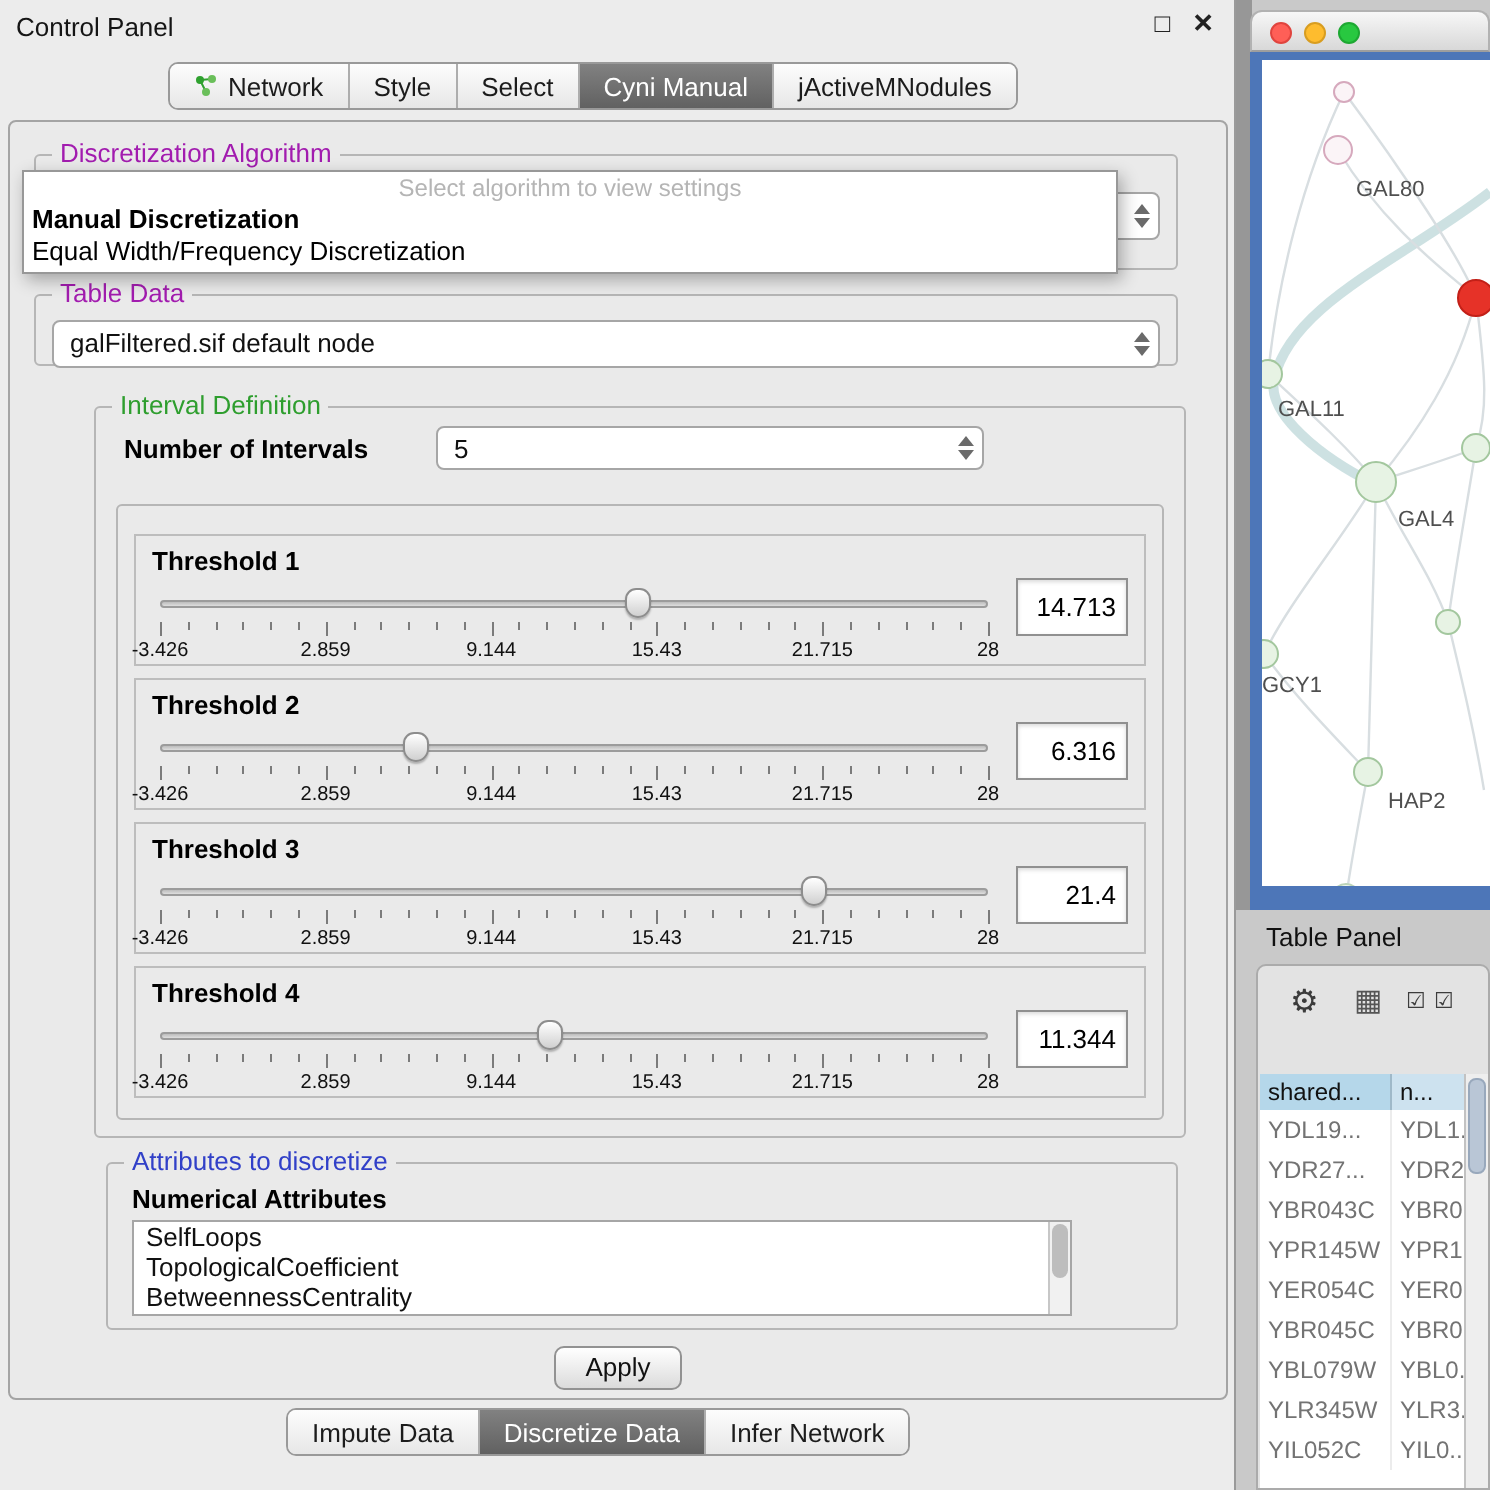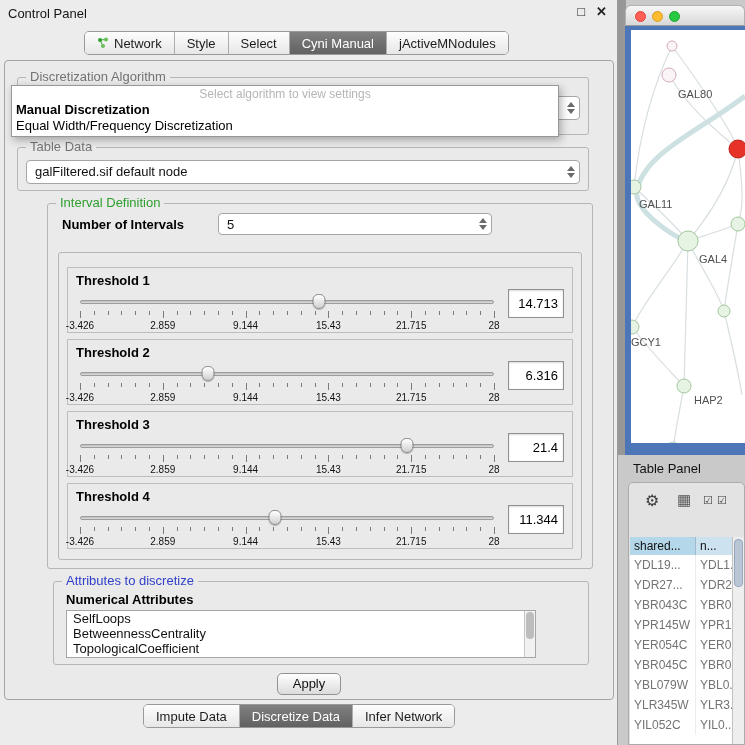--- a/index.html
+++ b/index.html
@@ -24,21 +24,21 @@
   .seg:last-child { border-right:none; }
   .seg.selected { background:linear-gradient(#818181,#616161); color:#fff; }
   .top-tabbar { position:absolute; left:84px; top:31px; }
   .bottom-tabbar { position:absolute; left:143px; top:704px; }
 
   .content { position:absolute; left:4px; top:60px; width:610px; height:640px;
     border:1px solid #a4a4a4; border-radius:4px; background:#eaeaea; }
 
   .grp { position:absolute; border:1px solid #b6b6b6; border-radius:3px; }
   .legend { position:absolute; top:-9px; left:8px; background:#eaeaea; padding:0 4px;
-    font-size:13px; color:#737373; white-space:nowrap; }
+    font-size:13px; color:#a21caf; white-space:nowrap; }
   .legend.green { color:#2e9e2e; }
   .legend.blue { color:#3140c8; }
 
   .combo { position:absolute; background:#fff; border:1px solid #a6a6a6; border-radius:4px;
     font-size:13px; line-height:22px; padding-left:8px; color:#111; overflow:hidden; white-space:nowrap; }
   .combo .arrows { position:absolute; right:3px; top:50%; transform:translateY(-50%);
     width:11px; height:14px; }
   .combo .arrows::before { content:""; position:absolute; left:2px; top:1px;
     border-left:4px solid transparent; border-right:4px solid transparent; border-bottom:5px solid #6a6a6a; }
   .combo .arrows::after { content:""; position:absolute; left:2px; bottom:1px;
@@ -46,21 +46,21 @@
 
   .grp-algo { left:12px; top:16px; width:572px; height:58px; }
   .algo-combo { left:8px; top:18px; right:8px; height:24px; }
 
   .popup { position:absolute; left:6px; top:24px; width:548px; height:52px; background:#fff;
     border:1px solid #989898; box-shadow:2px 3px 8px rgba(0,0,0,.30); z-index:20; }
   .popup .hint { text-align:center; color:#b5b5b5; font-size:12px; line-height:16px; }
   .popup .opt { font-size:13px; line-height:16px; padding-left:4px; color:#000; white-space:nowrap; }
   .popup .opt.bold { font-weight:bold; }
 
-  .grp-tabledata { left:12px; top:86px; width:572px; height:44px; }
+  .grp-tabledata { left:12px; top:86px; width:572px; height:36px; }
   .td-combo { left:8px; top:12px; right:8px; height:24px; }
 
   .grp-interval { left:42px; top:142px; width:546px; height:366px; }
   .num-label { position:absolute; left:14px; top:13px; font-weight:bold; font-size:13px; }
   .num-combo { left:170px; top:9px; width:274px; height:22px; }
 
   .grp-thresh { left:10px; top:48px; width:524px; height:308px; }
   .threshold { position:relative; margin:0 8px 6px 8px; height:66px;
     border:1px solid #bdbdbd; background:#eaeaea; }
   .threshold.first { margin-top:14px; }
@@ -412,22 +412,22 @@
     </div>
 
     <div class="grp grp-attrs">
       <span class="legend blue">Attributes to discretize</span>
       <span class="attrs-label">Numerical Attributes</span>
       <div class="attr-list">
         <div class="attr-scroll">
           <div class="attr-thumb"></div>
         </div>
       <div class="list-item">SelfLoops</div>
+          <div class="list-item">TopologicalCoefficient</div>
           <div class="list-item">BetweennessCentrality</div>
-          <div class="list-item">TopologicalCoefficient</div>
         </div>
     </div>
 
     <button class="apply-btn">Apply</button>
   </div>
 
   <nav class="seg-tabs bottom-tabbar">
     <div class="seg">
         <span>Impute Data</span>
       </div>

